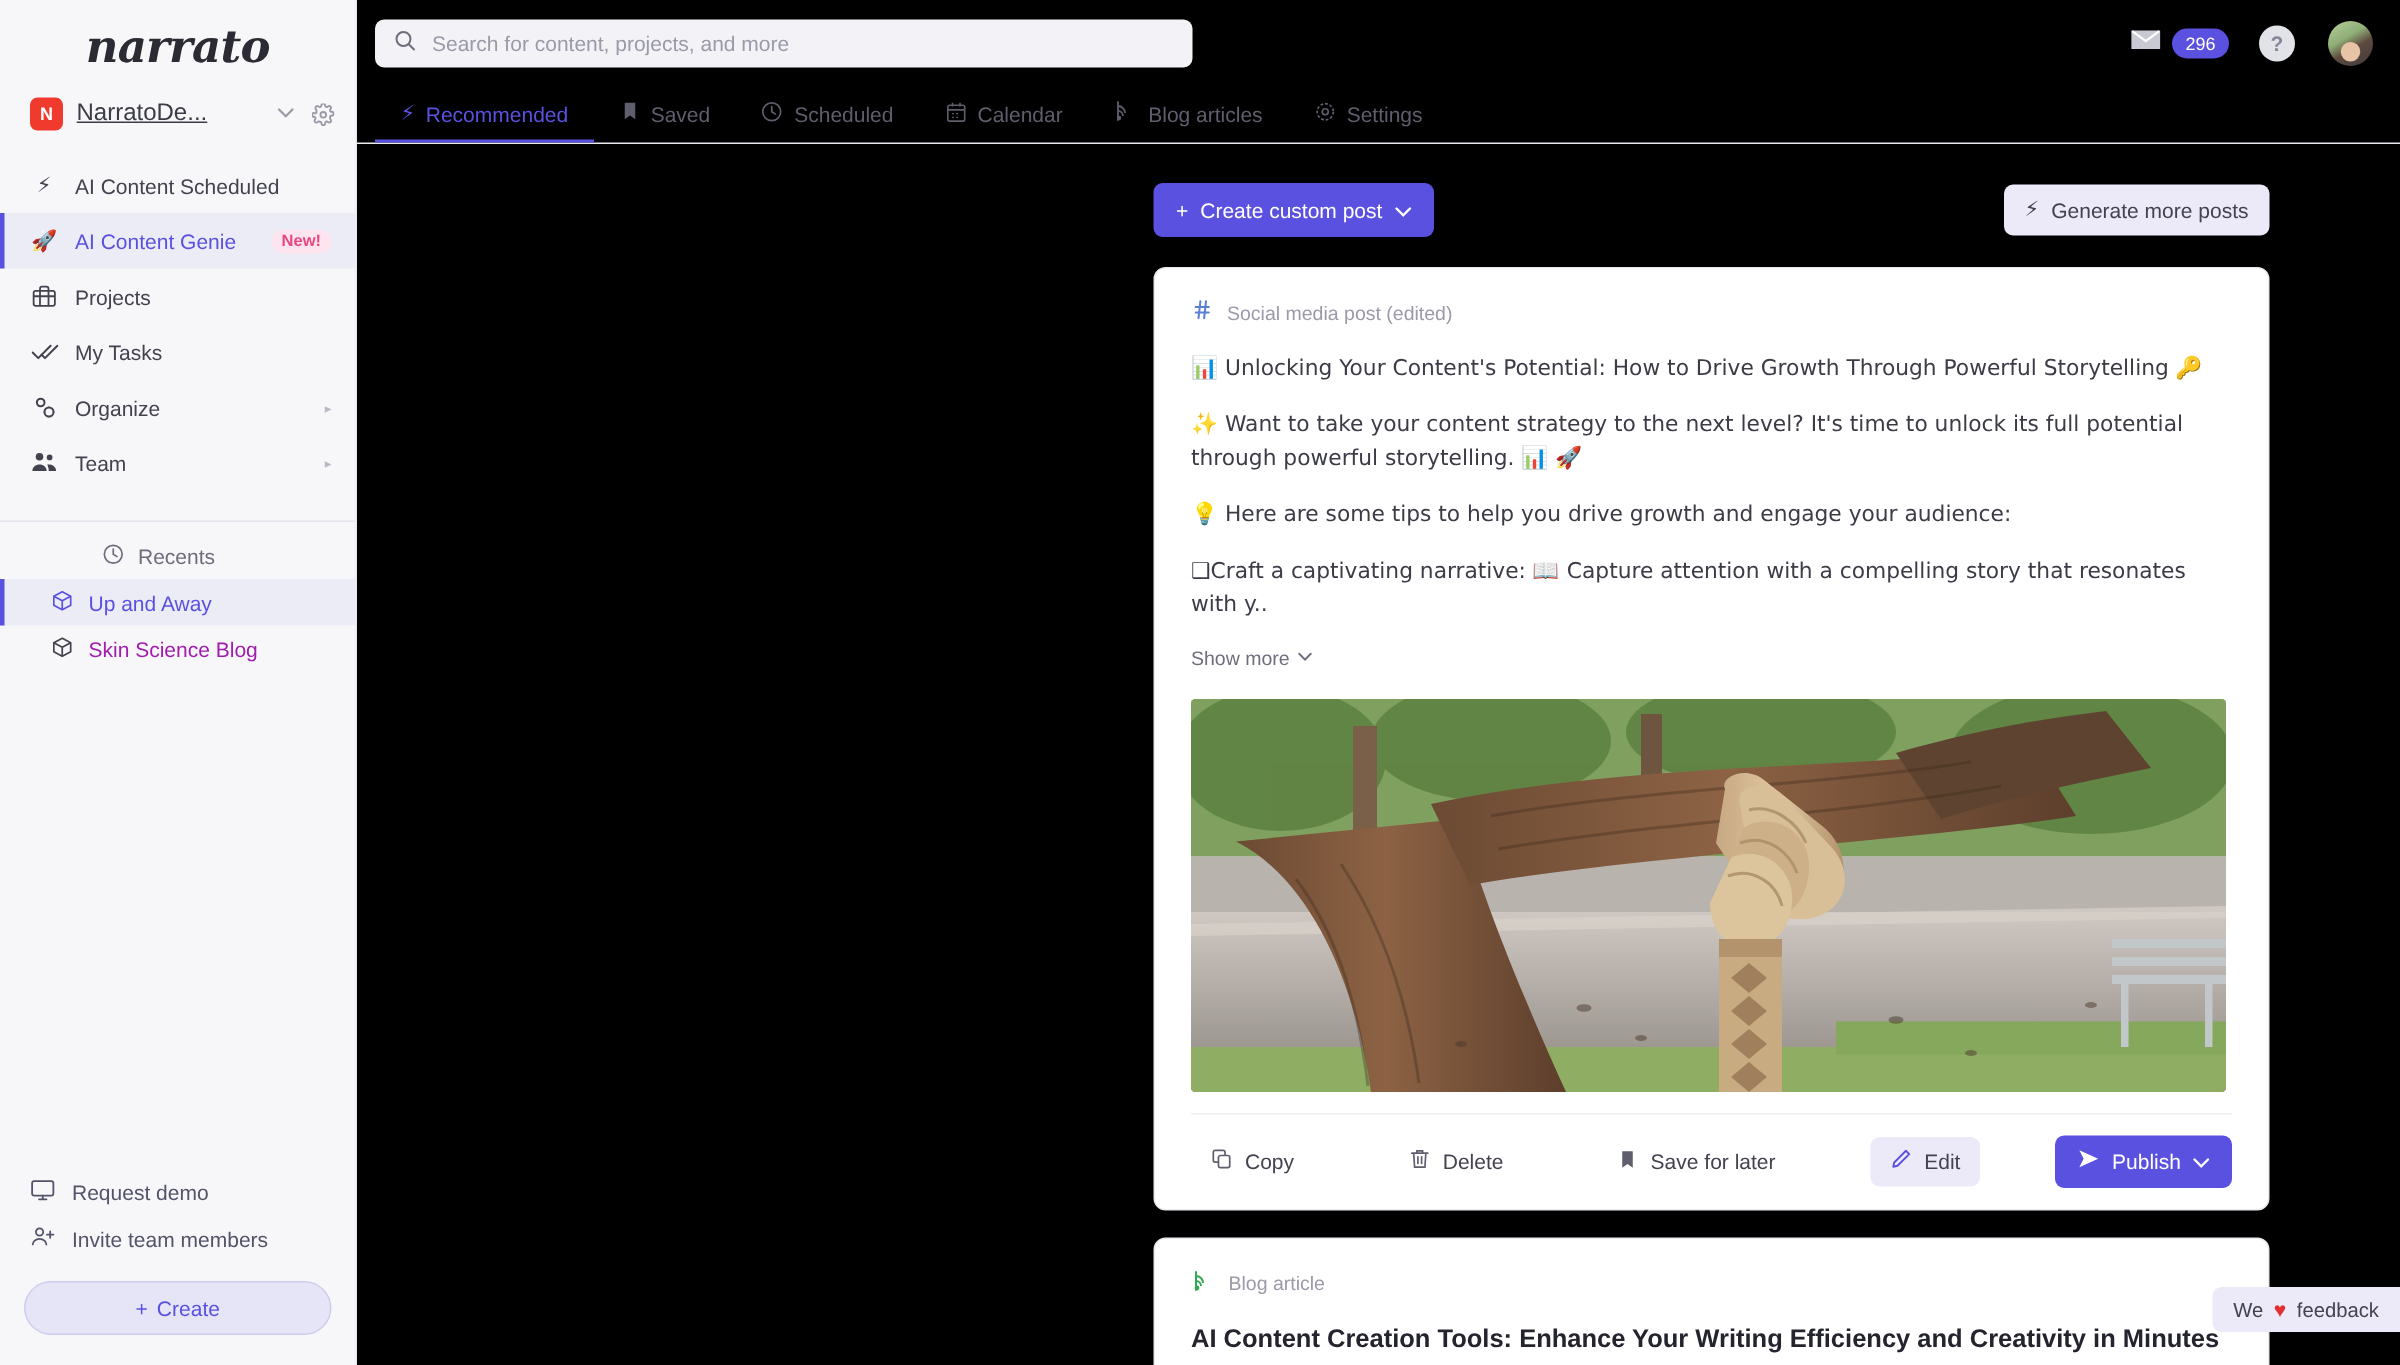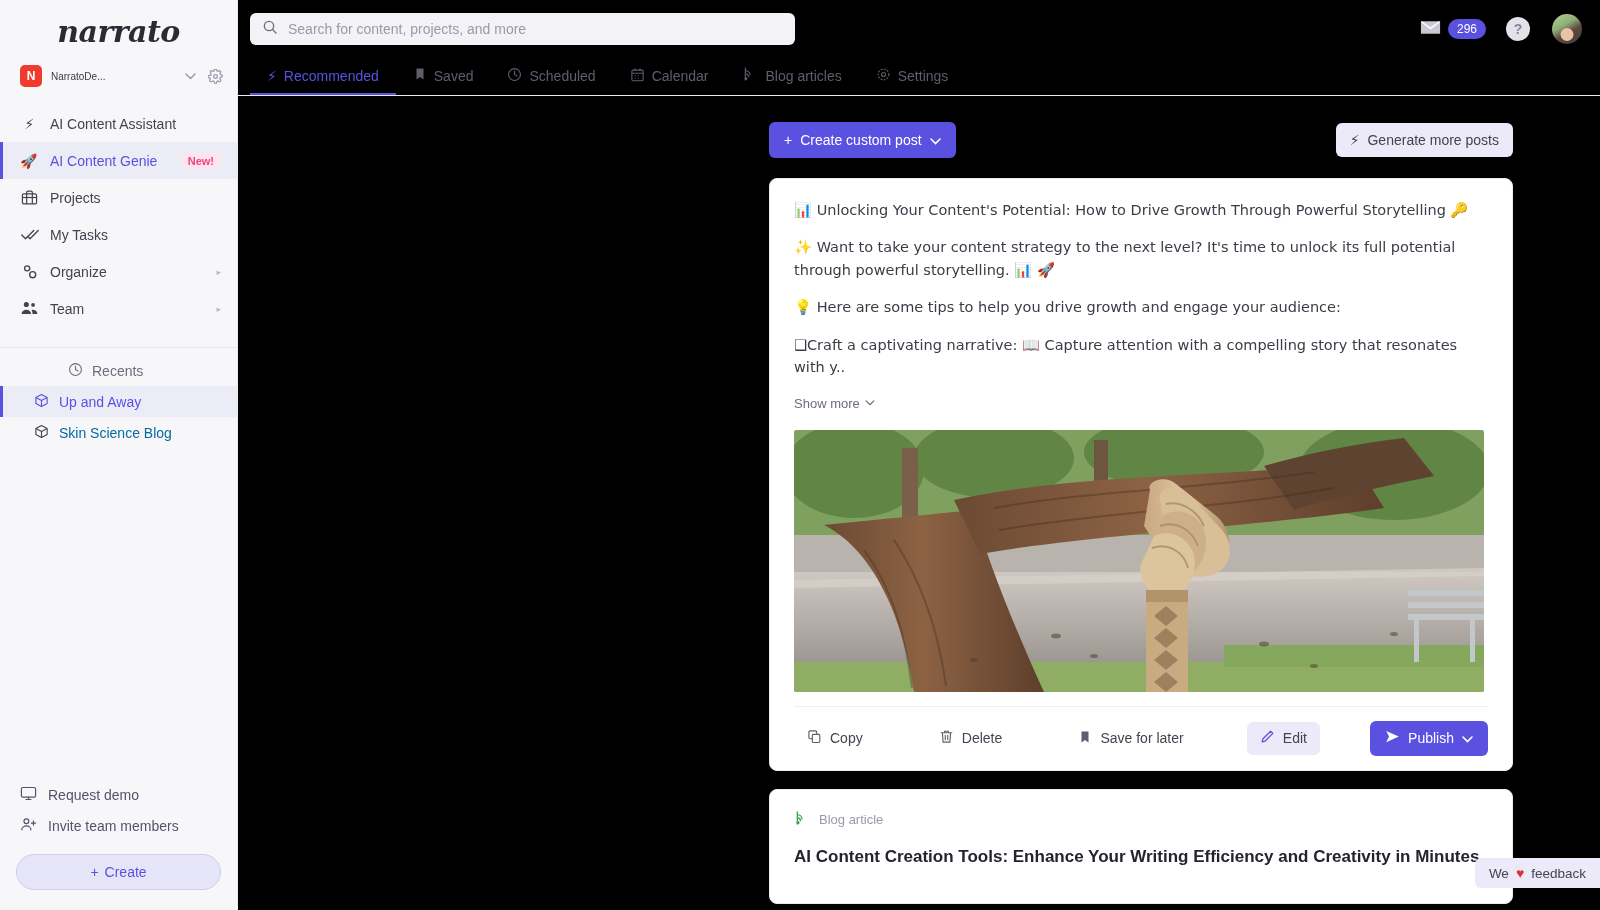--- a/index.html
+++ b/index.html
@@ -32,21 +32,21 @@
     padding: 6px 14px 6px 20px; gap: 9px;
     cursor: pointer;
   }
   .ws-avatar {
     width: 22px; height: 22px; border-radius: 5px;
     background: #f03a2e; color: #fff;
     font-size: 12px; font-weight: 700;
     display: flex; align-items: center; justify-content: center;
     flex: 0 0 22px;
   }
-  .ws-name { font-size: 10px; color: #3c3c47; flex: 1; white-space: nowrap; overflow: hidden; }
+  .ws-name { font-size: 16px; color: #3c3c47; flex: 1; white-space: nowrap; overflow: hidden; text-decoration: underline; }
   .ws-chev { font-size: 10px; color: #9a9aa8; padding: 0 3px; }
   .ws-gear { color: #9a9aa8; display: flex; align-items: center; }
 
   .nav-group { padding-top: 12px; }
   .nav-item {
     display: flex; align-items: center; gap: 11px;
     height: 37px; padding: 0 16px 0 20px;
     font-size: 14px; color: #43434f; cursor: pointer;
     position: relative;
   }
@@ -67,21 +67,21 @@
 
   .nav-divider { height: 1px; background: #e4e4ed; margin: 20px 0 0; }
 
   .recents-head {
     display: flex; align-items: center; gap: 9px;
     padding: 14px 20px 6px; font-size: 14px; color: #6d6d7c; margin-left: 48px;
   }
   .recent-item {
     display: flex; align-items: center; gap: 10px;
     height: 31px; padding: 0 20px 0 34px;
-    font-size: 14px; color: #0369a1; cursor: pointer; position: relative;
+    font-size: 14px; color: #a21caf; cursor: pointer; position: relative;
   }
   .recent-item.active { background: #ececf6; color: #5b51e0; }
   .recent-item.active::before {
     content: ""; position: absolute; left: 0; top: 0; bottom: 0;
     width: 3px; background: #5b51e0;
   }
 
   .sidebar-spacer { flex: 1; }
   .sidebar-bottom { padding: 0 16px 20px; }
   .bottom-link {
@@ -260,21 +260,21 @@
             <circle cx="12" cy="12" r="3"></circle>
             <path d="M19.4 15a1.65 1.65 0 00.33 1.82l.06.06a2 2 0 11-2.83 2.83l-.06-.06a1.65 1.65 0 00-1.82-.33 1.65 1.65 0 00-1 1.51V21a2 2 0 11-4 0v-.09A1.65 1.65 0 008 19.4a1.65 1.65 0 00-1.82.33l-.06.06a2 2 0 11-2.83-2.83l.06-.06a1.65 1.65 0 00.33-1.82 1.65 1.65 0 00-1.51-1H2a2 2 0 110-4h.09A1.65 1.65 0 004.6 8a1.65 1.65 0 00-.33-1.82l-.06-.06a2 2 0 112.83-2.83l.06.06A1.65 1.65 0 009 3.6 1.65 1.65 0 0010 2.09V2a2 2 0 114 0v.09a1.65 1.65 0 001 1.51 1.65 1.65 0 001.82-.33l.06-.06a2 2 0 112.83 2.83l-.06.06A1.65 1.65 0 0019.4 8v0c.14.35.4.64.74.82H21a2 2 0 110 4h-.09a1.65 1.65 0 00-1.51 1z"></path>
           </svg>
       </div>
     </div>
 
     <nav class="nav-group">
 
       <div class="nav-item">
         <span class="ico emoji">⚡</span>
-        <span class="lbl">AI Content Assistant</span>
+        <span class="lbl">AI Content Scheduled</span>
       </div>
 
       <div class="nav-item active">
         <span class="ico emoji">🚀</span>
         <span class="lbl">AI Content Genie</span>
         <span class="badge-new">New!</span>
       </div>
 
       <div class="nav-item">
         <span class="ico">
@@ -481,20 +481,28 @@
         </button>
         <button class="btn-soft">
           <span class="emoji">⚡</span>
           <span>Generate more posts</span>
         </button>
       </div>
 
       <div class="center-col">
 
         <article class="card">
+          <div class="card-type">
+            <span>
+              <svg width="15" height="15" viewBox="0 0 24 24" fill="none" stroke="#5b7fd4" stroke-width="2.2" stroke-linecap="round">
+                  <path d="M5 9h14M5 15h14M10 3L8 21M16 3l-2 18"></path>
+                </svg>
+            </span>
+            <span>Social media post (edited)</span>
+          </div>
 
           <p class="post-line emoji">📊 Unlocking Your Content's Potential: How to Drive Growth Through Powerful Storytelling 🔑</p>
           <p class="post-line emoji">✨ Want to take your content strategy to the next level? It's time to unlock its full potential through powerful storytelling. 📊 🚀</p>
           <p class="post-line emoji">💡 Here are some tips to help you drive growth and engage your audience:</p>
           <p class="post-line emoji">❑Craft a captivating narrative: 📖 Capture attention with a compelling story that resonates with y..</p>
 
           <span class="show-more">
             <span>Show more</span>
             <svg width="10" height="6" viewBox="0 0 11 7">
                 <path d="M1 1l4.5 4.5L10 1" stroke="#6d6d7c" stroke-width="1.5" fill="none" stroke-linecap="round"></path>

